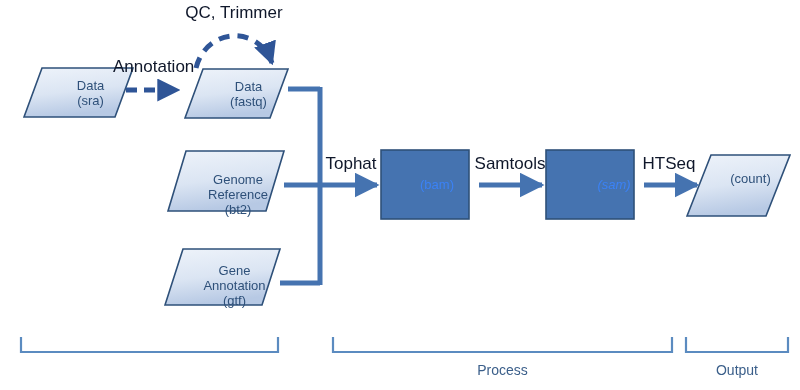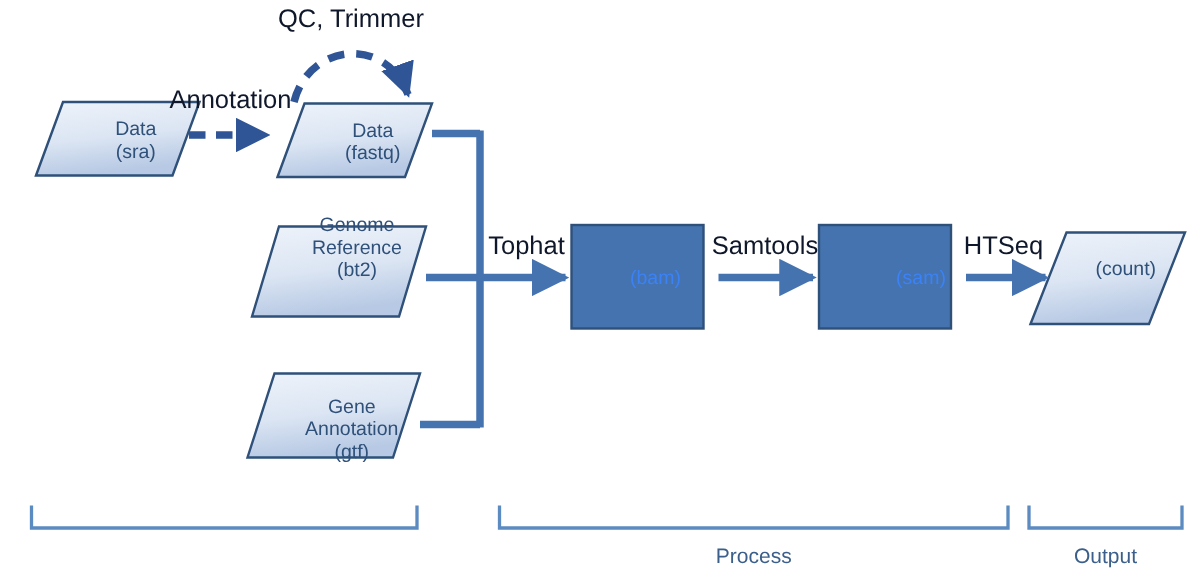--- a/index.html
+++ b/index.html
@@ -114,37 +114,37 @@
   <div class="node-label" style="left:24px;top:68px;width:109px;height:49px;">
     <span>Data</span>
     <span>(sra)</span>
   </div>
 
   <div class="node-label" style="left:185px;top:69px;width:103px;height:49px;">
     <span>Data</span>
     <span>(fastq)</span>
   </div>
 
-  <div class="node-label" style="left:168px;top:134px;width:116px;height:60px;">
+  <div class="node-label" style="left:168px;top:164px;width:116px;height:60px;">
     <span>Genome</span>
     <span>Reference</span>
     <span>(bt2)</span>
   </div>
 
   <div class="node-label" style="left:165px;top:249px;width:115px;height:72px;">
     <span>Gene</span>
     <span>Annotation</span>
     <span>(gtf)</span>
   </div>
 
   <div class="node-label light" style="left:381px;top:150px;width:88px;height:69px;">
     <span>(bam)</span>
   </div>
 
-  <div class="node-label light" style="left:546px;top:150px;width:112px;height:69px;">
+  <div class="node-label light" style="left:546px;top:150px;width:112px;height:69px;font-style:italic;">
     <span>(sam)</span>
   </div>
 
   <div class="node-label" style="left:687px;top:155px;width:103px;height:47px;">
     <span>(count)</span>
   </div>
 
   <div class="edge-label" style="left:113px;top:60px;width:78px;">Annotation</div>
 
   <div class="edge-label" style="left:182px;top:6px;width:104px;">QC, Trimmer</div>

